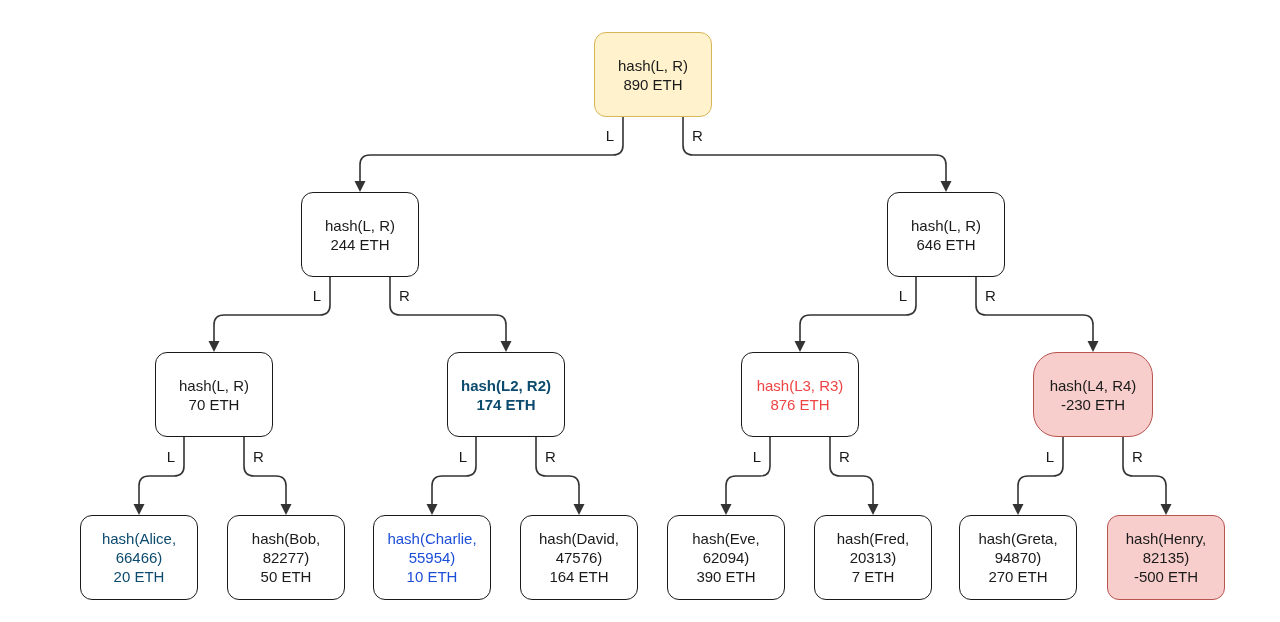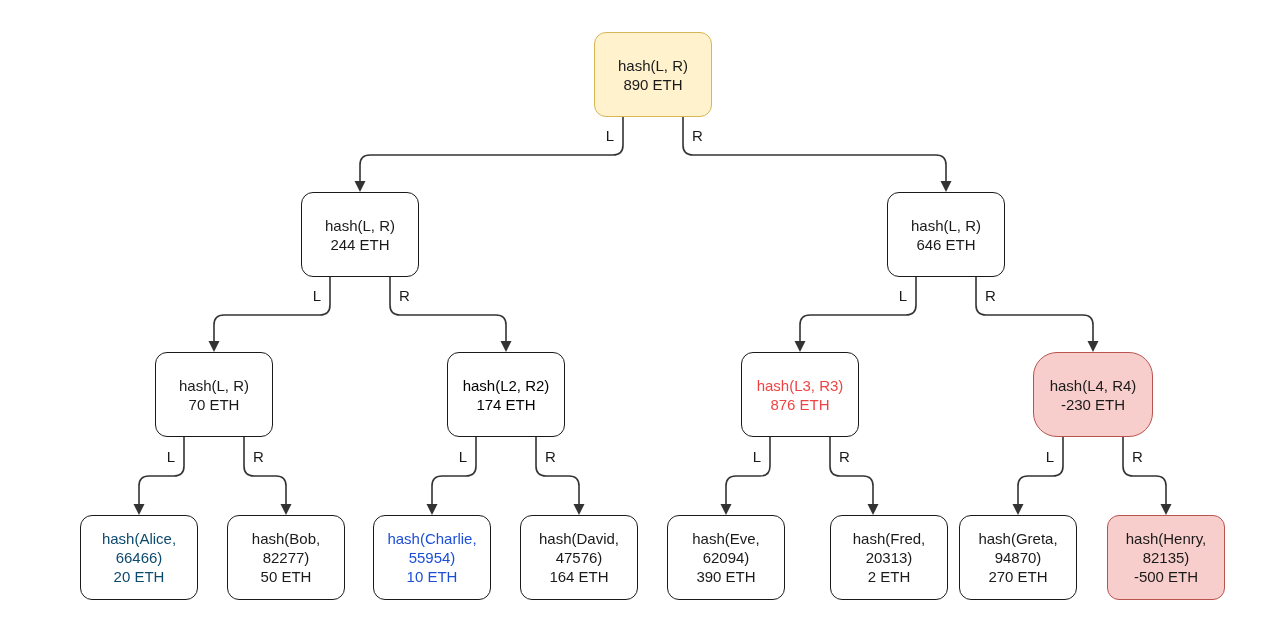--- a/index.html
+++ b/index.html
@@ -106,21 +106,21 @@
         <div class="node-line">244 ETH</div>
       </div>
       <div class="node" style="left: 887px; top: 192px; width: 118px; height: 85px; background: rgb(255, 255, 255); border-color: rgb(26, 26, 26); color: rgb(26, 26, 26);">
         <div class="node-line">hash(L, R)</div>
         <div class="node-line">646 ETH</div>
       </div>
       <div class="node" style="left: 155px; top: 352px; width: 118px; height: 85px; background: rgb(255, 255, 255); border-color: rgb(26, 26, 26); color: rgb(26, 26, 26);">
         <div class="node-line">hash(L, R)</div>
         <div class="node-line">70 ETH</div>
       </div>
-      <div class="node" style="left: 447px; top: 352px; width: 118px; height: 85px; background: rgb(255, 255, 255); border-color: rgb(26, 26, 26); color: #000000;">
+      <div class="node" style="left: 447px; top: 352px; width: 118px; height: 85px; background: rgb(255, 255, 255); border-color: rgb(26, 26, 26); color: #0c4a6e; font-weight: bold;">
         <div class="node-line">hash(L2, R2)</div>
         <div class="node-line">174 ETH</div>
       </div>
       <div class="node" style="left: 741px; top: 352px; width: 118px; height: 85px; background: rgb(255, 255, 255); border-color: rgb(26, 26, 26); color: #ef4444;">
         <div class="node-line">hash(L3, R3)</div>
         <div class="node-line">876 ETH</div>
       </div>
       <div class="node" style="left: 1033px; top: 352px; width: 120px; height: 85px; background: rgb(248, 206, 204); border-color: rgb(184, 84, 80); color: rgb(26, 26, 26); border-radius: 24px;">
         <div class="node-line">hash(L4, R4)</div>
         <div class="node-line">-230 ETH</div>
@@ -143,24 +143,24 @@
       <div class="node" style="left: 520px; top: 515px; width: 118px; height: 85px; background: rgb(255, 255, 255); border-color: rgb(26, 26, 26); color: rgb(26, 26, 26);">
         <div class="node-line">hash(David,</div>
         <div class="node-line">47576)</div>
         <div class="node-line">164 ETH</div>
       </div>
       <div class="node" style="left: 667px; top: 515px; width: 118px; height: 85px; background: rgb(255, 255, 255); border-color: rgb(26, 26, 26); color: rgb(26, 26, 26);">
         <div class="node-line">hash(Eve,</div>
         <div class="node-line">62094)</div>
         <div class="node-line">390 ETH</div>
       </div>
-      <div class="node" style="left: 814px; top: 515px; width: 118px; height: 85px; background: rgb(255, 255, 255); border-color: rgb(26, 26, 26); color: rgb(26, 26, 26); margin-left: 16px;">
+      <div class="node" style="left: 814px; top: 515px; width: 118px; height: 85px; background: rgb(255, 255, 255); border-color: rgb(26, 26, 26); color: rgb(26, 26, 26);">
         <div class="node-line">hash(Fred,</div>
         <div class="node-line">20313)</div>
-        <div class="node-line">2 ETH</div>
+        <div class="node-line">7 ETH</div>
       </div>
       <div class="node" style="left: 959px; top: 515px; width: 118px; height: 85px; background: rgb(255, 255, 255); border-color: rgb(26, 26, 26); color: rgb(26, 26, 26);">
         <div class="node-line">hash(Greta,</div>
         <div class="node-line">94870)</div>
         <div class="node-line">270 ETH</div>
       </div>
       <div class="node" style="left: 1107px; top: 515px; width: 118px; height: 85px; background: rgb(248, 206, 204); border-color: rgb(184, 84, 80); color: rgb(26, 26, 26);">
         <div class="node-line">hash(Henry,</div>
         <div class="node-line">82135)</div>
         <div class="node-line">-500 ETH</div>

